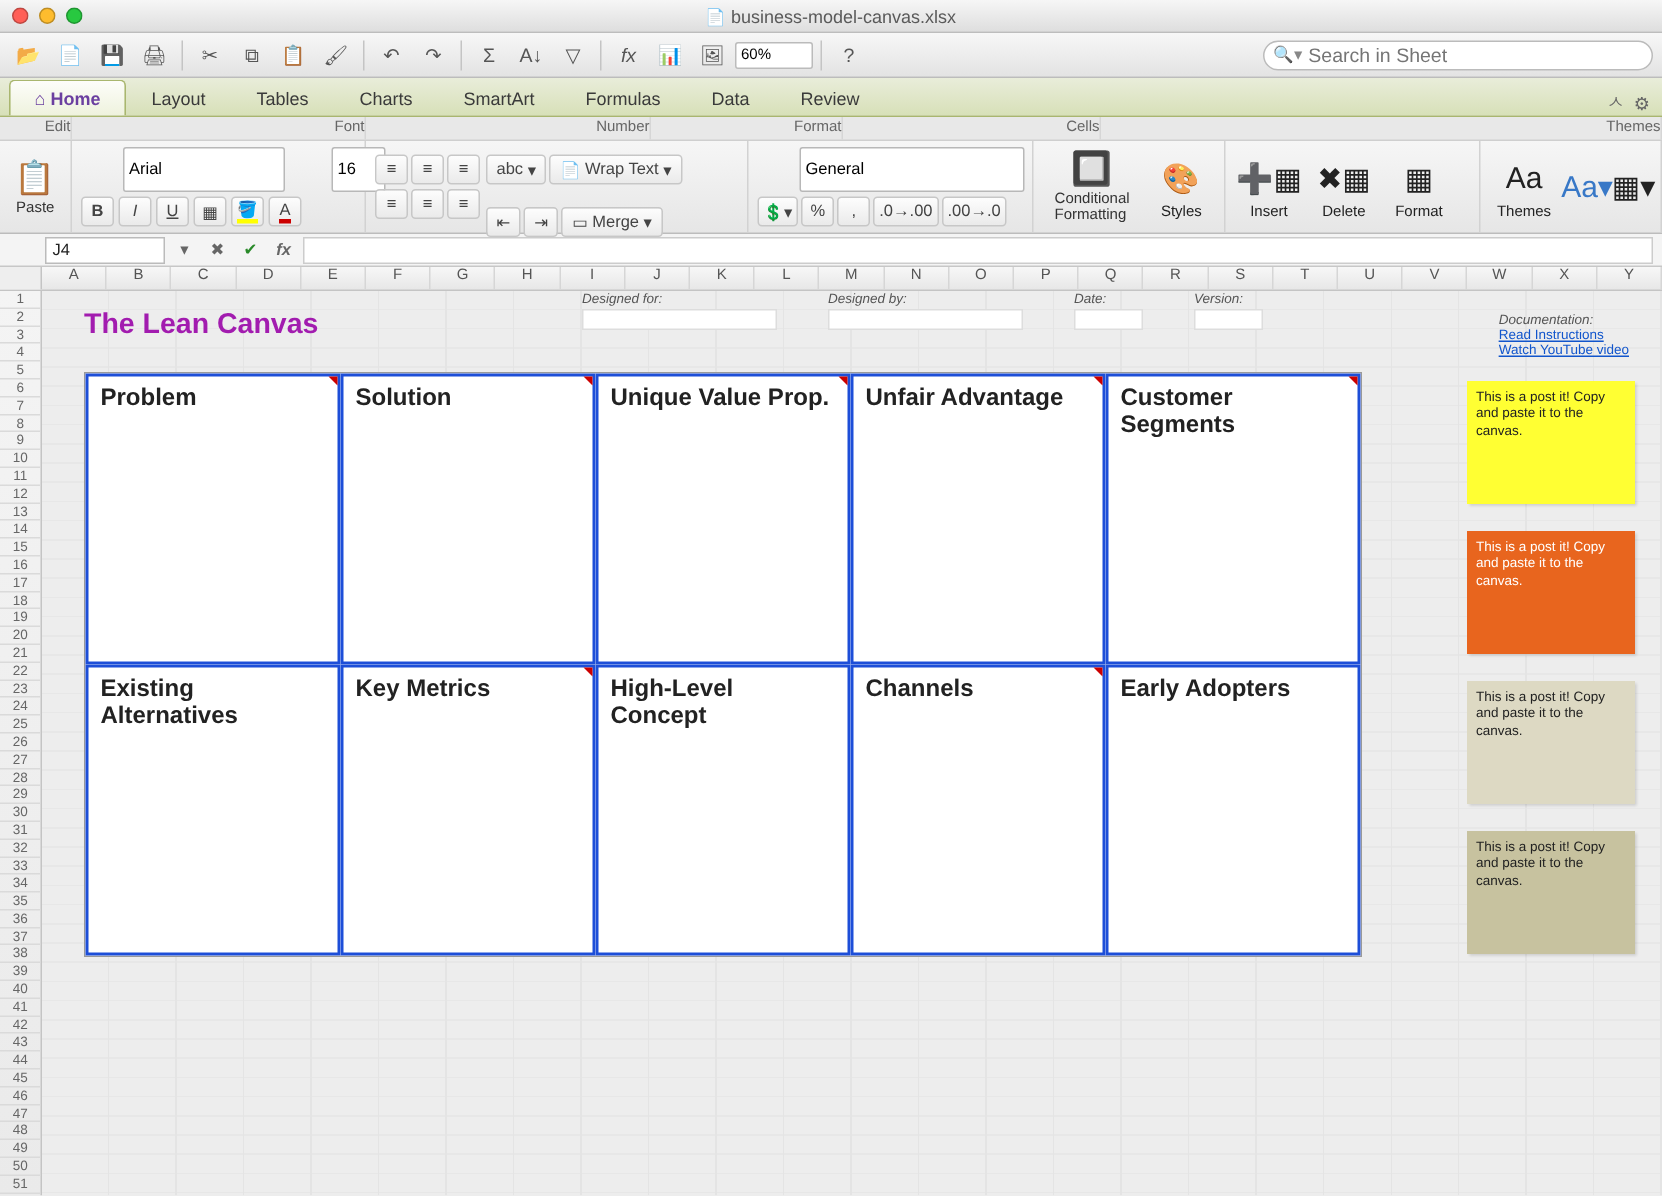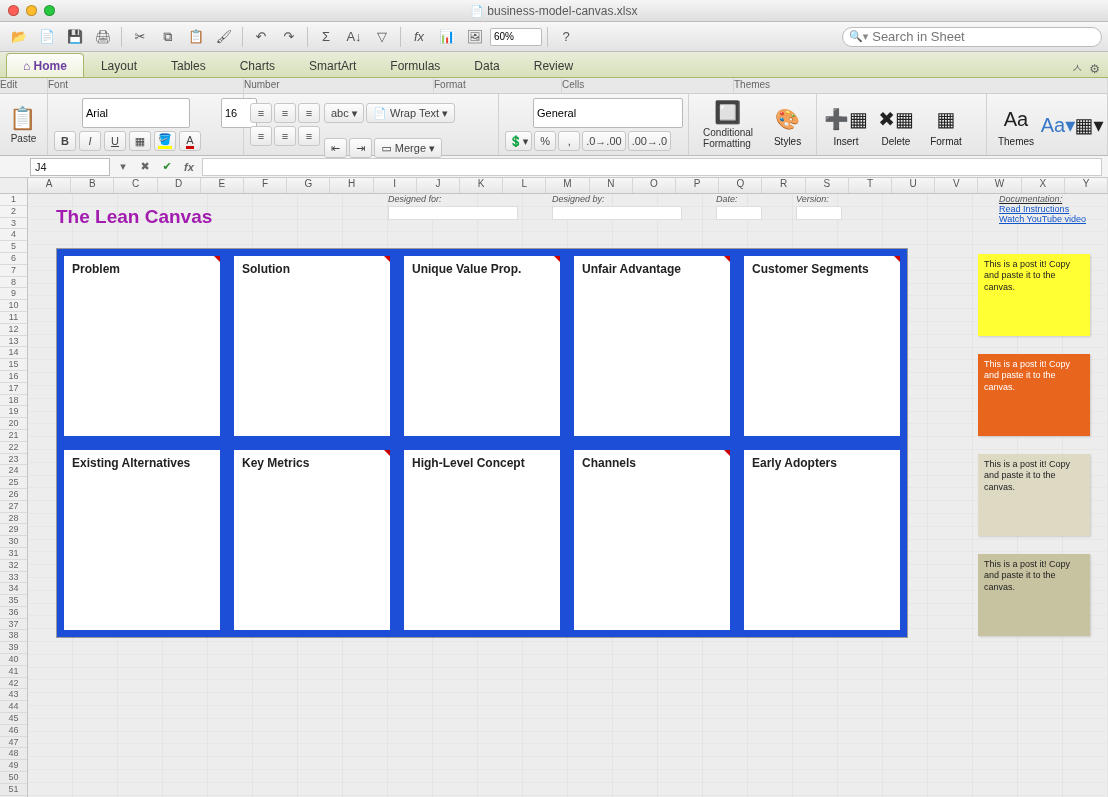--- a/index.html
+++ b/index.html
@@ -71,21 +71,21 @@
 .rtab.active {
   background: linear-gradient(#fdfdfa, #eef2dd);
   border-color: #a9b66f;
   font-weight: bold; color: #6b3fa0;
 }
 .rtab.home::before { content: "⌂ "; font-weight: bold; }
 .ribbon-right { margin-left: auto; display: flex; align-items: center; gap: 6px; padding-right: 8px; color: #666; font-size: 12px; }
 
 
 .group-labels { height: 16px; background: #e8e8e8; border-bottom: 1px solid #cfcfcf; display: flex; font-size: 10px; color: #666; }
-.group-lbl { text-align: left; border-right: 1px solid #d6d6d6; padding-top: 1px; }
+.group-lbl { text-align: right; border-right: 1px solid #d6d6d6; padding-top: 1px; }
 
 
 .ribbon {
   height: 62px; background: linear-gradient(#f6f6f6, #e6e6e6);
   border-bottom: 1px solid #bcbcbc;
   display: flex;
 }
 .group { border-right: 1px solid #d2d2d2; padding: 2px 6px; display: flex; align-items: center; gap: 4px; }
 .bigbtn {
   display: flex; flex-direction: column; align-items: center; justify-content: center;
@@ -150,28 +150,28 @@
   opacity:.5;
 }
 
 
 .content { position:absolute; left:28px; top:12px; }
 .canvas-title { font-size:19px; font-weight:bold; color:#a21caf; margin-bottom:6px; }
 .meta-row { position:absolute; left:360px; top:0; display:flex; gap:34px; font-size:9px; color:#555; }
 .meta-item label { font-style:italic; display:block; margin-bottom:2px; }
 .meta-item .mbox { width:130px; height:14px; background:#fff; border:1px solid #ddd; }
 .meta-item.sm .mbox { width:46px; }
-.doc-links { position:absolute; right:22px; top:0; font-size:9px;text-decoration:underline; }
+.doc-links { position:absolute; right:22px; top:14px; font-size:9px; }
 .doc-links .hdr { font-style:italic; color:#555; }
 .doc-links a { color:#1155cc; text-decoration:underline; display:block; }
 
 .lean { position:absolute; left:28px; top:54px; border:1px solid #999; background:#fff; }
 .lean-row { display:flex; }
 .box {
-  border:7px solid #1d4ed8; padding:6px 8px; font-size:12px; font-weight:bold;
+  border:2px solid #1d4ed8; padding:6px 8px; font-size:16px; font-weight:bold;
   position:relative; background:#fff;
 }
 .box::after { 
   content:""; position:absolute; top:0; right:0;
   border-top:6px solid #c00; border-left:6px solid transparent;
 }
 .box.noafter::after { display:none; }
 .row1 .box { width:170px; height:194px; }
 .row2 .box { width:170px; height:194px; }
 .row3 .box { width:425px; height:110px; }

